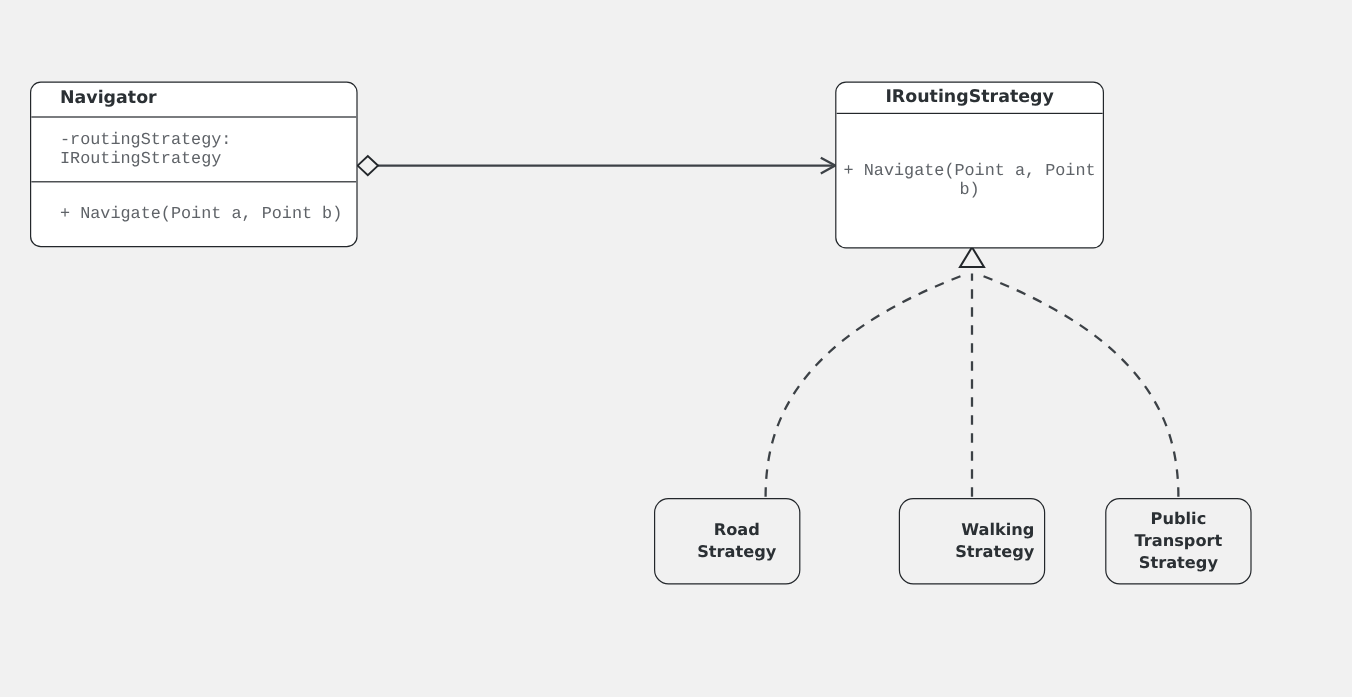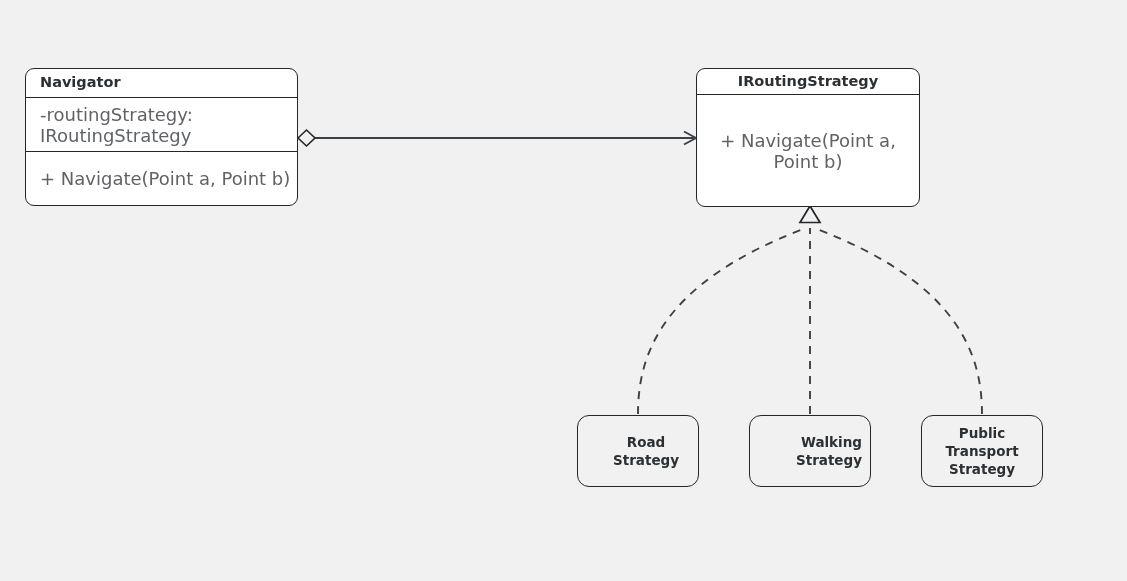--- a/index.html
+++ b/index.html
@@ -41,29 +41,30 @@
     font-size: 14.5px;
     font-weight: bold;
     color: #2b3034;
     line-height: 1.1;
     border-bottom: 1.4px solid #23272b;
     display: flex;
     align-items: center;
   }
   .uml-compartment {
     box-sizing: border-box;
-    font-size: 18px;
+    font-size: 14px;
     color: #5f6368;
     display: flex;
     align-items: center;
+    font-family: Liberation Mono, monospace;
   }
   .divider-top {
     border-top: 1.4px solid #23272b;
   }
-  .align-left { justify-content: flex-start; padding-left: 14px; }
+  .align-left { justify-content: flex-start; padding-left: 24px; }
   .align-center { justify-content: center; text-align: center; }
 
   
   #navigator-class {
     left: 25px;
     top: 68px;
     width: 273px;
     height: 138px;
   }
   #navigator-class .uml-title { height: 29px; }
@@ -93,21 +94,21 @@
     display: flex;
     align-items: center;
     justify-content: center;
     text-align: center;
     font-size: 13.5px;
     font-weight: bold;
     color: #2b3034;
     line-height: 1.35;
     padding: 0 8px;
   }
-  #impl-road { left: 577px; padding-left: 24px; }
+  #impl-road { left: 545px; padding-left: 24px; }
   #impl-walking { left: 749px; text-align: right; }
   #impl-public { left: 921px; }
 </style>
 </head>
 <body>
 
 <div id="canvas">
 
   <svg id="edges" viewBox="0 0 1127 581" width="1127" height="581">
 

